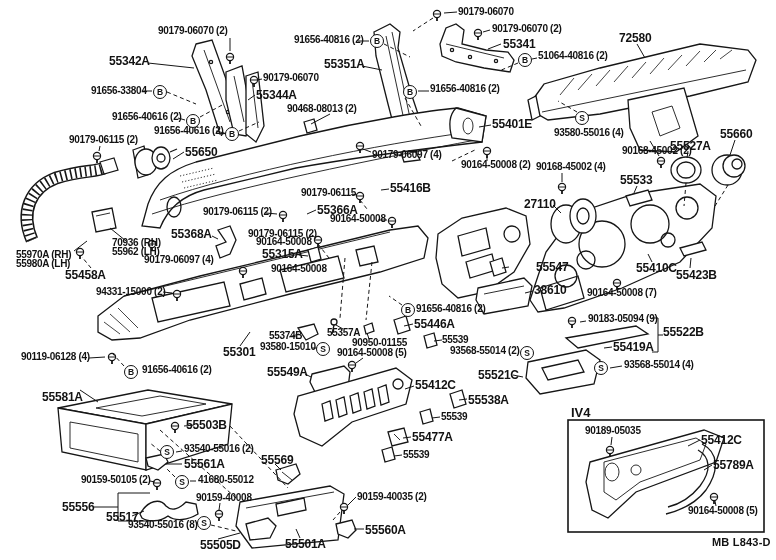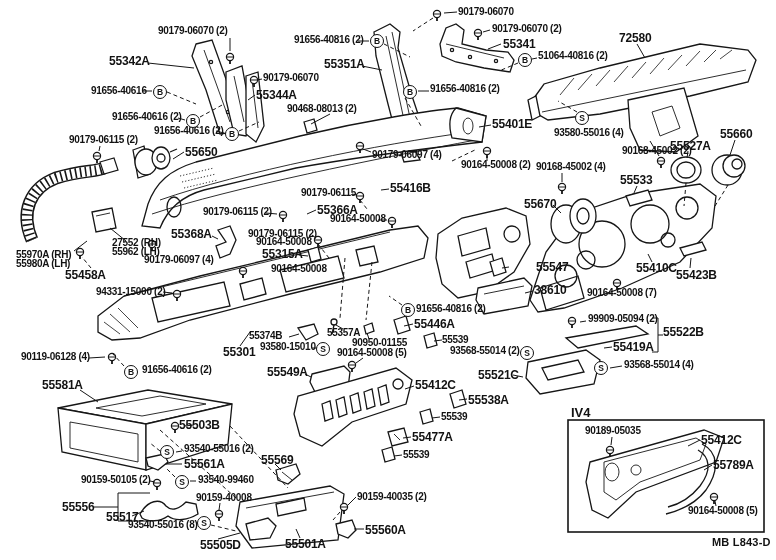--- a/index.html
+++ b/index.html
@@ -418,21 +418,21 @@
 <div class="cmark" style="left:575px;top:111px">S</div>
 <div class="cmark" style="left:316px;top:342px">S</div>
 <div class="cmark" style="left:520px;top:346px">S</div>
 <div class="cmark" style="left:594px;top:361px">S</div>
 <div class="cmark" style="left:160px;top:445px">S</div>
 <div class="cmark" style="left:175px;top:475px">S</div>
 <div class="cmark" style="left:197px;top:516px">S</div>
 
 <div class="callout" style="left:158px;top:26px">90179-06070 (2)</div>
 <div class="callout lg" style="left:109px;top:55px">55342A</div>
-<div class="callout" style="left:91px;top:86px">91656-40616</div>
+<div class="callout" style="left:91px;top:86px">91656-33804</div>
 <div class="callout" style="left:112px;top:112px">91656-40616 (2)</div>
 <div class="callout" style="left:154px;top:126px">91656-40616 (2)</div>
 <div class="callout" style="left:69px;top:135px">90179-06115 (2)</div>
 <div class="callout lg" style="left:185px;top:146px">55650</div>
 <div class="callout" style="left:458px;top:7px">90179-06070</div>
 <div class="callout" style="left:294px;top:35px">91656-40816 (2)</div>
 <div class="callout lg" style="left:324px;top:58px">55351A</div>
 <div class="callout" style="left:263px;top:73px">90179-06070</div>
 <div class="callout lg" style="left:256px;top:89px">55344A</div>
 <div class="callout" style="left:287px;top:104px">90468-08013 (2)</div>
@@ -443,72 +443,72 @@
 <div class="callout" style="left:492px;top:24px">90179-06070 (2)</div>
 <div class="callout lg" style="left:503px;top:38px">55341</div>
 <div class="callout" style="left:538px;top:51px">51064-40816 (2)</div>
 <div class="callout lg" style="left:619px;top:32px">72580</div>
 <div class="callout" style="left:554px;top:128px">93580-55016 (4)</div>
 <div class="callout" style="left:622px;top:146px">90168-45002 (2)</div>
 <div class="callout lg" style="left:670px;top:140px">55527A</div>
 <div class="callout lg" style="left:720px;top:128px">55660</div>
 <div class="callout" style="left:536px;top:162px">90168-45002 (4)</div>
 <div class="callout lg" style="left:620px;top:174px">55533</div>
-<div class="callout lg" style="left:524px;top:198px">55670</div>
+<div class="callout lg" style="left:524px;top:198px">27110</div>
 <div class="callout" style="left:301px;top:188px">90179-06115</div>
 <div class="callout lg" style="left:390px;top:182px">55416B</div>
 <div class="callout lg" style="left:317px;top:204px">55366A</div>
 <div class="callout" style="left:330px;top:214px">90164-50008</div>
 <div class="callout" style="left:203px;top:207px">90179-06115 (2)</div>
 <div class="callout" style="left:248px;top:229px">90179-06115 (2)</div>
 <div class="callout" style="left:256px;top:237px">90164-50008</div>
 <div class="callout lg" style="left:262px;top:248px">55315A</div>
 <div class="callout lg" style="left:171px;top:228px">55368A</div>
 <div class="callout" style="left:144px;top:255px">90179-06097 (4)</div>
 <div class="callout" style="left:271px;top:264px">90164-50008</div>
-<div class="callout" style="left:112px;top:238px">27552 (RH)</div>
+<div class="callout" style="left:112px;top:238px">70936 (RH)</div>
 <div class="callout" style="left:112px;top:247px">55962 (LH)</div>
 <div class="callout" style="left:16px;top:250px">55970A (RH)</div>
 <div class="callout" style="left:16px;top:259px">55980A (LH)</div>
 <div class="callout lg" style="left:65px;top:269px">55458A</div>
 <div class="callout" style="left:96px;top:287px">94331-15000 (2)</div>
 <div class="callout" style="left:21px;top:352px">90119-06128 (4)</div>
 <div class="callout" style="left:142px;top:365px">91656-40616 (2)</div>
 <div class="callout lg" style="left:223px;top:346px">55301</div>
-<div class="callout" style="left:249px;top:331px">55374B</div>
+<div class="callout" style="left:269px;top:331px">55374B</div>
 <div class="callout" style="left:260px;top:342px">93580-15010</div>
 <div class="callout" style="left:327px;top:328px">55357A</div>
 <div class="callout" style="left:352px;top:338px">90950-01155</div>
 <div class="callout" style="left:337px;top:348px">90164-50008 (5)</div>
 <div class="callout lg" style="left:267px;top:366px">55549A</div>
 <div class="callout" style="left:416px;top:304px">91656-40816 (2)</div>
 <div class="callout lg" style="left:414px;top:318px">55446A</div>
 <div class="callout" style="left:442px;top:335px">55539</div>
 <div class="callout" style="left:450px;top:346px">93568-55014 (2)</div>
 <div class="callout lg" style="left:478px;top:369px">55521C</div>
 <div class="callout lg" style="left:415px;top:379px">55412C</div>
 <div class="callout lg" style="left:468px;top:394px">55538A</div>
 <div class="callout" style="left:441px;top:412px">55539</div>
 <div class="callout lg" style="left:412px;top:431px">55477A</div>
 <div class="callout" style="left:403px;top:450px">55539</div>
 <div class="callout lg" style="left:536px;top:261px">55547</div>
 <div class="callout lg" style="left:534px;top:284px">38610</div>
 <div class="callout lg" style="left:636px;top:262px">55410C</div>
 <div class="callout lg" style="left:676px;top:269px">55423B</div>
 <div class="callout" style="left:587px;top:288px">90164-50008 (7)</div>
-<div class="callout" style="left:588px;top:314px">99909-05094 (2)</div>
+<div class="callout" style="left:588px;top:314px">90183-05094 (9)</div>
 <div class="callout lg" style="left:663px;top:326px">55522B</div>
 <div class="callout lg" style="left:613px;top:341px">55419A</div>
 <div class="callout" style="left:624px;top:360px">93568-55014 (4)</div>
-<div class="callout lg" style="left:42px;top:379px">55581A</div>
-<div class="callout lg" style="left:179px;top:419px">55503B</div>
+<div class="callout lg" style="left:42px;top:391px">55581A</div>
+<div class="callout lg" style="left:186px;top:419px">55503B</div>
 <div class="callout" style="left:184px;top:444px">93540-55016 (2)</div>
 <div class="callout lg" style="left:184px;top:458px">55561A</div>
 <div class="callout" style="left:81px;top:475px">90159-50105 (2)</div>
-<div class="callout" style="left:198px;top:475px">93540-99460</div>
+<div class="callout" style="left:198px;top:475px">41680-55012</div>
 <div class="callout lg" style="left:261px;top:454px">55569</div>
 <div class="callout" style="left:196px;top:493px">90159-40008</div>
 <div class="callout lg" style="left:62px;top:501px">55556</div>
 <div class="callout lg" style="left:106px;top:511px">55517</div>
 <div class="callout" style="left:128px;top:520px">93540-55016 (8)</div>
 <div class="callout lg" style="left:200px;top:539px">55505D</div>
 <div class="callout lg" style="left:285px;top:538px">55501A</div>
 <div class="callout" style="left:357px;top:492px">90159-40035 (2)</div>
 <div class="callout lg" style="left:365px;top:524px">55560A</div>
 <div class="callout" style="left:585px;top:426px">90189-05035</div>

